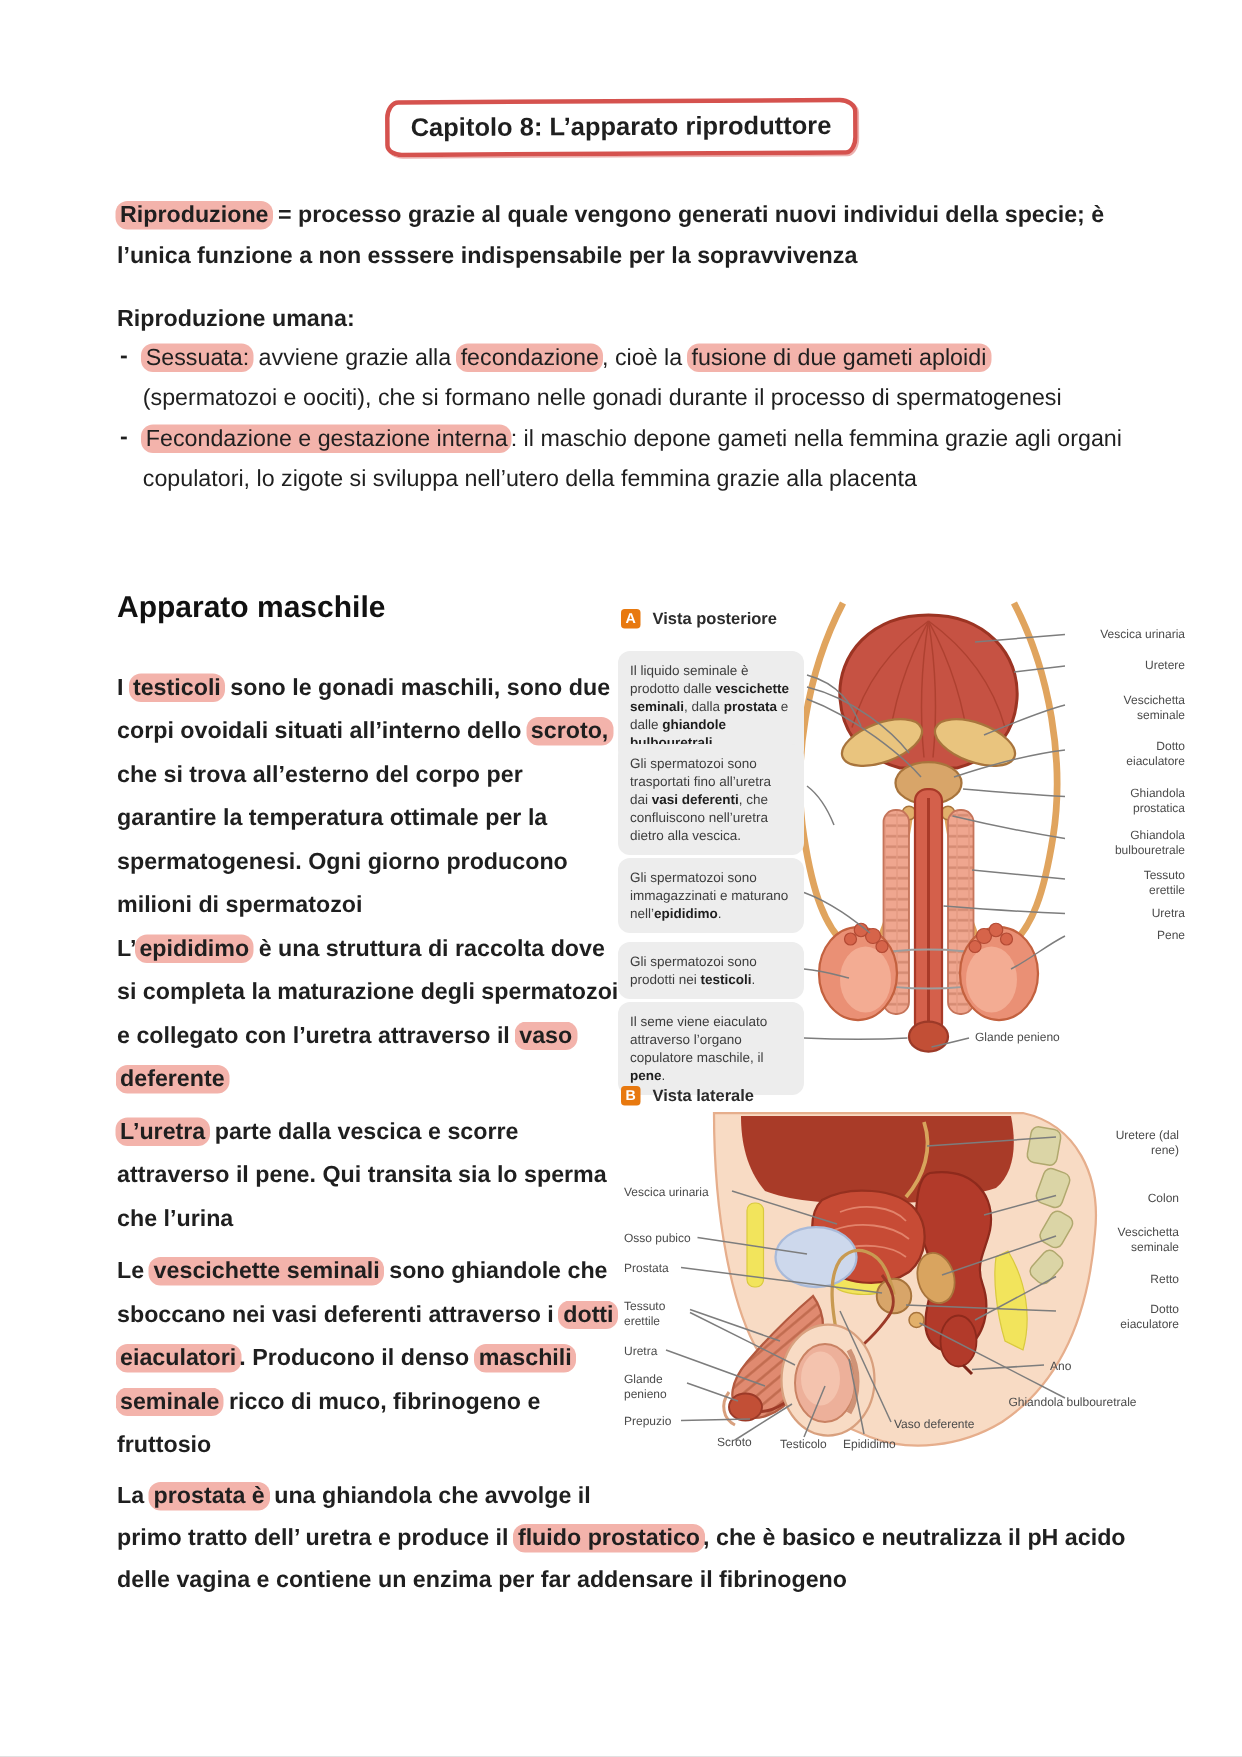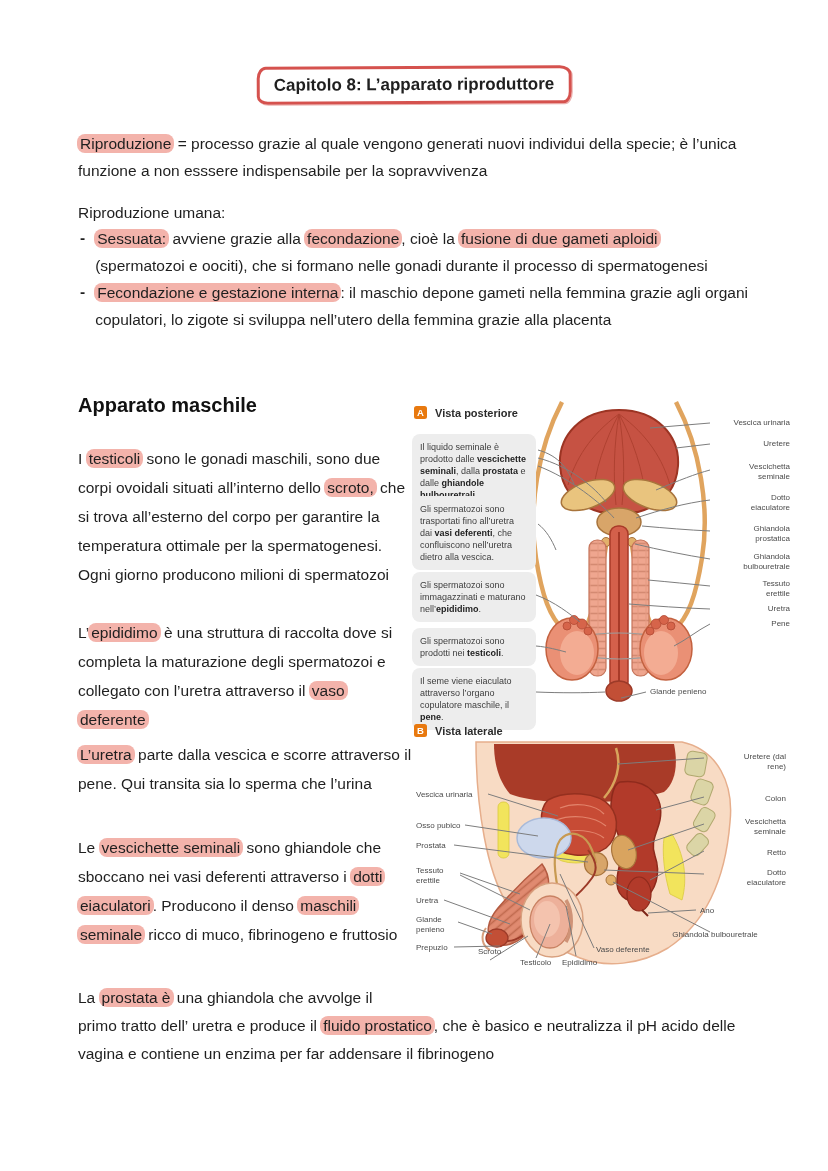--- a/index.html
+++ b/index.html
@@ -5,21 +5,21 @@
   :root{
     --highlight:#f3b3ab; --box-border:#d5524e; --badge:#e8790f; --callout-bg:#ededed;
   }
   *{margin:0;padding:0;box-sizing:border-box;}
   body{background:#888;font-family:"Liberation Sans",sans-serif;}
   .page{position:relative;width:828px;height:1171px;background:#ffffff;margin:0 auto;overflow:hidden;color:#1f1f1f;}
   .title-box{position:absolute;top:66px;left:50%;transform:translateX(-50%) rotate(-0.3deg);
     border:3px solid var(--box-border);border-radius:9px 12px 8px 11px / 12px 9px 12px 8px;
     padding:6px 14px;font-size:17px;font-weight:bold;white-space:nowrap;
     box-shadow:1px 1px 0 0 rgba(213,82,78,.45);}
-  .txt{position:absolute;font-size:15.5px;line-height:27px;color:#1f1f1f;}
+  .txt{position:absolute;font-size:15.5px;line-height:27px;color:#1f1f1f;font-weight:bold;}
   .hl{background:var(--highlight);border-radius:8px;padding:1px 3px;margin:0 -1px;
       -webkit-box-decoration-break:clone;box-decoration-break:clone;}
   .humana{top:199px;left:78px;}
   .bullets{position:absolute;top:225px;left:80px;width:668px;}
   .bullet{display:flex;gap:10px;font-size:15.5px;line-height:27px;}
   .bullet .dash{flex:0 0 auto;font-weight:bold;line-height:25px;}
   .h2{position:absolute;top:394px;left:78px;font-size:20px;font-weight:bold;color:#111;}
   .colp{width:336px;left:78px;line-height:29px;}
   .figure{position:absolute;left:410px;}
   .fig-a{top:400px;width:418px;height:330px;}
@@ -266,21 +266,21 @@
     </div>
 
     <div class="flabel nw" style="top:68px;left:6px;">Vescica urinaria</div>
     <div class="flabel nw" style="top:99px;left:6px;">Osso pubico</div>
     <div class="flabel nw" style="top:119px;left:6px;">Prostata</div>
     <div class="flabel" style="top:144px;left:6px;width:42px;">Tessuto erettile</div>
     <div class="flabel nw" style="top:174px;left:6px;">Uretra</div>
     <div class="flabel" style="top:193px;left:6px;width:42px;">Glande penieno</div>
     <div class="flabel nw" style="top:221px;left:6px;">Prepuzio</div>
 
-    <div class="flabel nw" style="top:225px;left:68px;">Scroto</div>
+    <div class="flabel nw" style="top:235px;left:68px;">Scroto</div>
     <div class="flabel nw" style="top:236px;left:110px;">Testicolo</div>
     <div class="flabel nw" style="top:236px;left:152px;">Epididimo</div>
     <div class="flabel nw" style="top:223px;left:186px;">Vaso deferente</div>
 
     <div class="flabel fb-r" style="top:30px;width:56px;left:320px;">Uretere (dal rene)</div>
     <div class="flabel fb-r" style="top:72px;">Colon</div>
     <div class="flabel fb-r" style="top:95px;width:62px;left:314px;">Vescichetta seminale</div>
     <div class="flabel fb-r" style="top:126px;">Retto</div>
     <div class="flabel fb-r" style="top:146px;width:60px;left:316px;">Dotto eiaculatore</div>
     <div class="flabel nw" style="top:184px;left:290px;">Ano</div>

